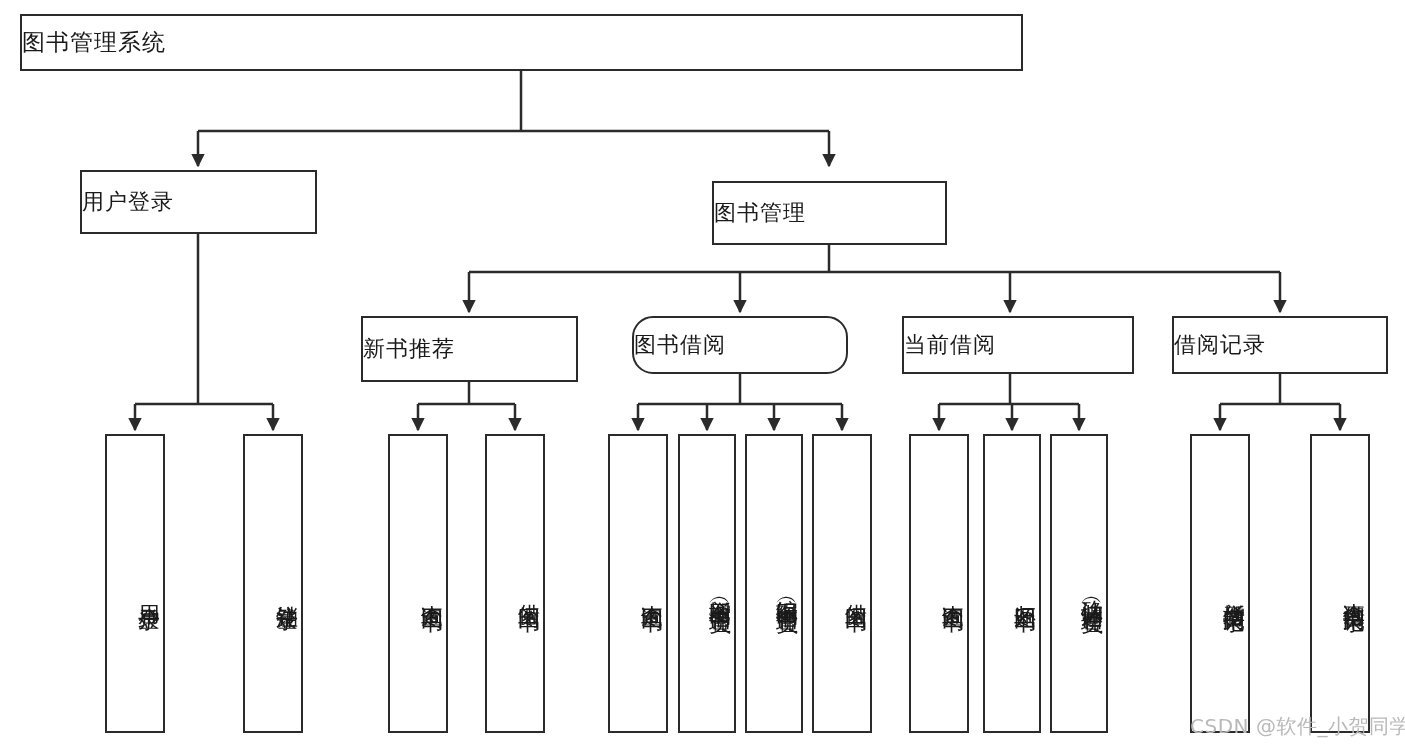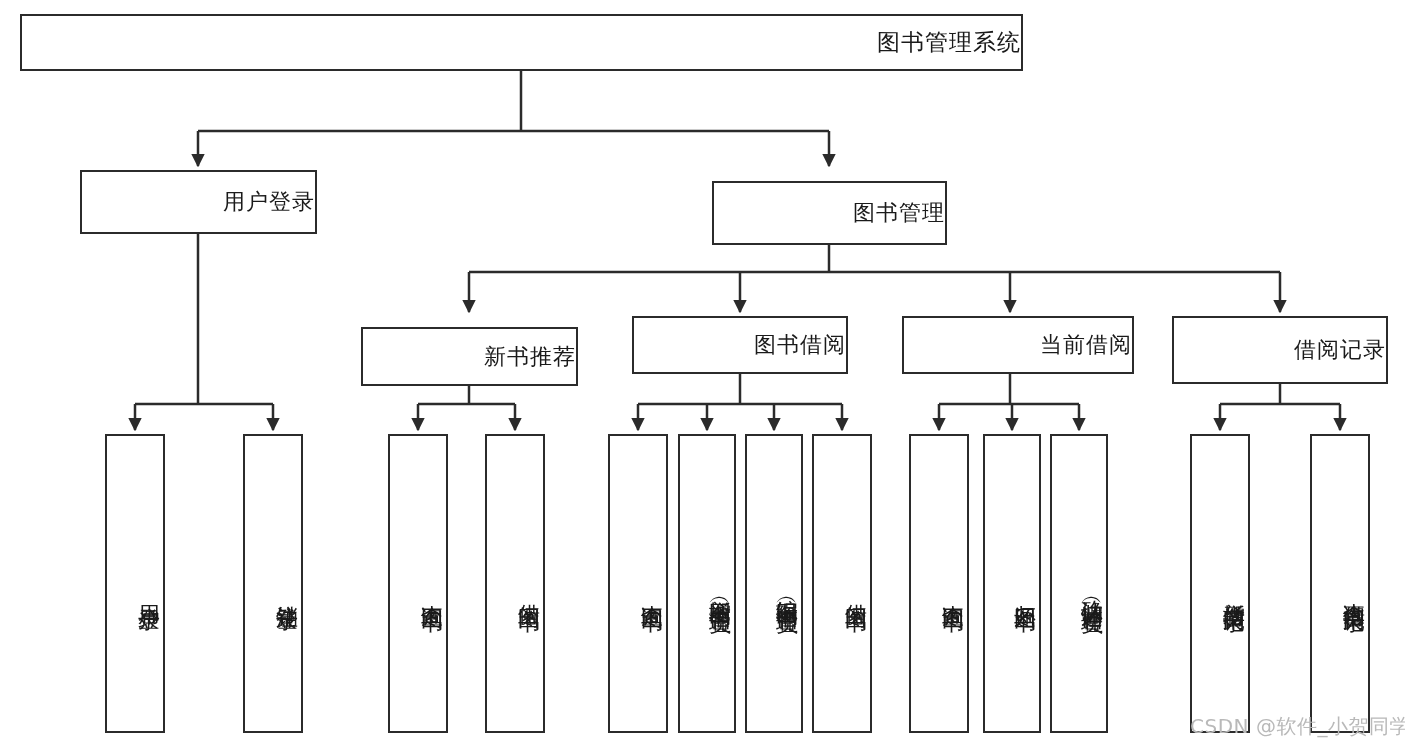--- a/index.html
+++ b/index.html
@@ -24,21 +24,21 @@
     width: 1405px;
     height: 747px;
   }
   .node {
     position: absolute;
     box-sizing: border-box;
     border: 2.5px solid #2b2b2b;
     background: #ffffff;
     display: flex;
     align-items: center;
-    justify-content: flex-end;
+    justify-content: flex-start;
     color: #1a1a1a;
   }
   .node.horiz {
     font-size: 22px;
     letter-spacing: 1px;
   }
   .node.root {
     font-size: 23px;
   }
   .node.vert {
@@ -124,30 +124,30 @@
     <span>图书管理系统</span>
   </div>
 
   <div class="node horiz" style="left:80px; top:170px; width:237px; height:64px;">
     <span>用户登录</span>
   </div>
   <div class="node horiz" style="left:712px; top:170px; width:235px; height:64px;margin-top:11px;">
     <span>图书管理</span>
   </div>
 
-  <div class="node horiz" style="left:361px; top:327px; width:217px; height:59px;">
+  <div class="node horiz" style="left:361px; top:316px; width:217px; height:66px;">
     <span>新书推荐</span>
   </div>
-  <div class="node horiz" style="left:632px; top:316px; width:216px; height:58px;">
+  <div class="node horiz" style="left:632px; top:316px; width:216px; height:58px;border-radius:21px;">
     <span>图书借阅</span>
   </div>
   <div class="node horiz" style="left:902px; top:316px; width:232px; height:58px;">
     <span>当前借阅</span>
   </div>
-  <div class="node horiz" style="left:1172px; top:316px; width:216px; height:68px;">
+  <div class="node horiz" style="left:1172px; top:316px; width:216px; height:58px;">
     <span>借阅记录</span>
   </div>
 
   <div class="node vert" style="left:105px; top:434px; width:60px; height:299px;">
     <span class="vlabel">用户登录</span>
   </div>
   <div class="node vert" style="left:243px; top:434px; width:60px; height:299px;">
     <span class="vlabel">注销登录</span>
   </div>
   <div class="node vert" style="left:388px; top:434px; width:60px; height:299px;">

